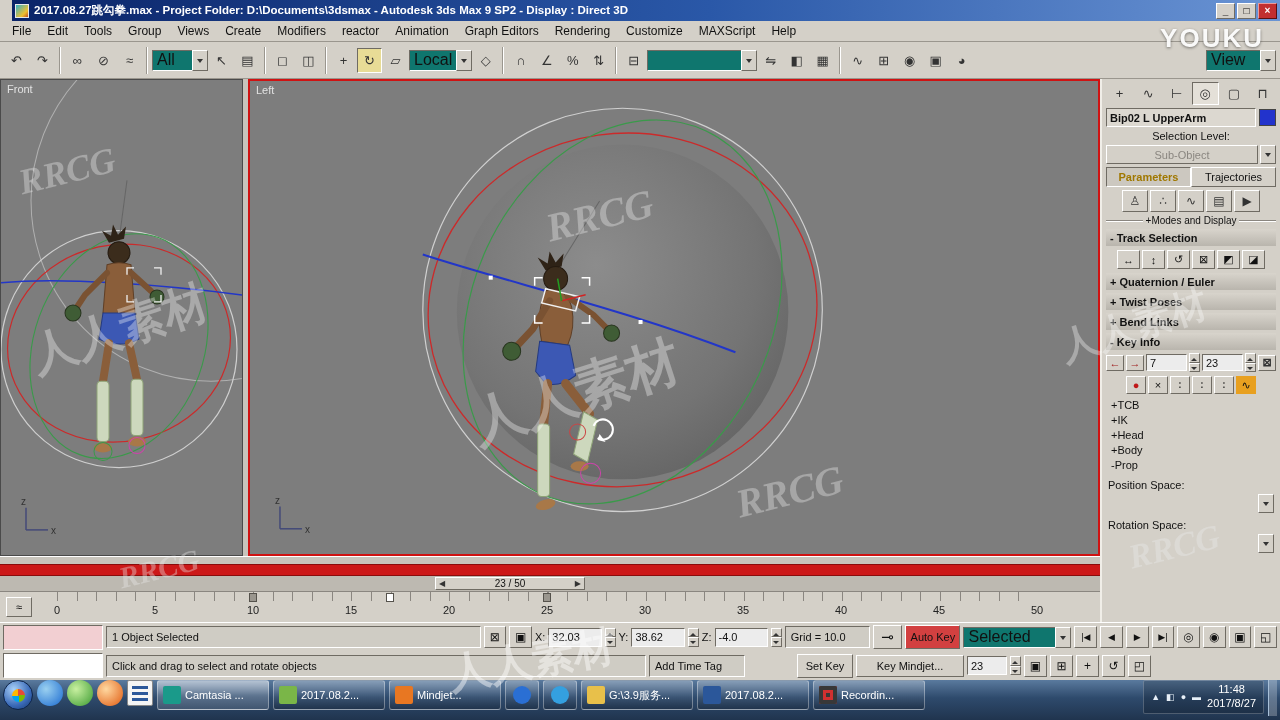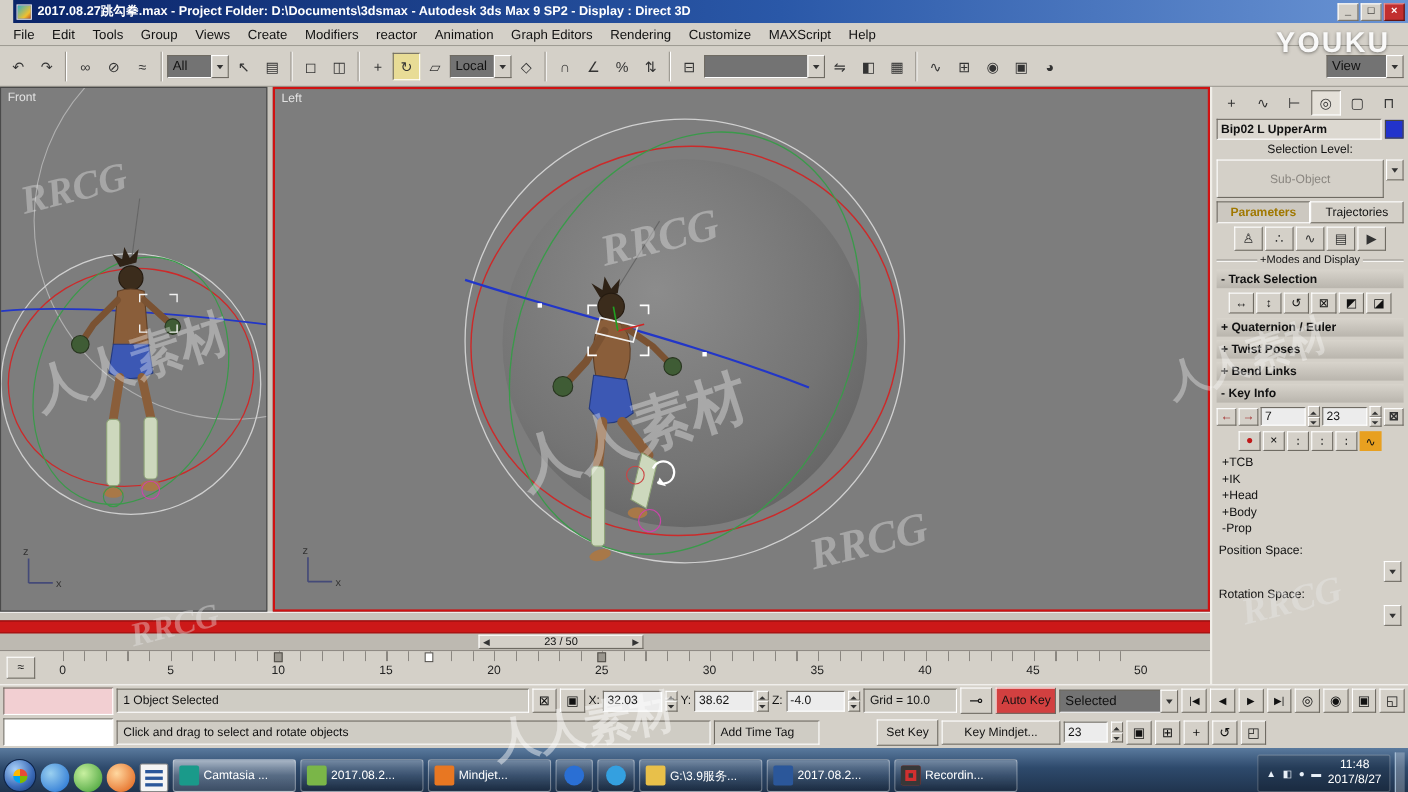--- a/index.html
+++ b/index.html
@@ -21,21 +21,21 @@
   
   .menubar { height:21px; display:flex; align-items:center; padding-left:4px; background:#d4d0c8; border-bottom:1px solid #9a968e; }
   .menu-item { padding:3px 8px; font-size:12px; }
 
   
   .toolbar { height:37px; display:flex; align-items:center; gap:1px; padding:0 4px; background:#d4d0c8; border-bottom:1px solid #9a968e; }
   .ti { width:25px; height:25px; flex:none; font-size:13px; color:#333; border:1px solid transparent; }
   .ti.active { background:#e8dc96; border:1px solid; border-color:#6f6b63 #fff #fff #6f6b63; }
   .sep { width:2px; height:27px; border-left:1px solid #9a968e; border-right:1px solid #fff; margin:0 3px; flex:none; }
   .combo { display:flex; height:21px; flex:none; }
-  .combo .cval { background:#737373; border:1px solid; border-color:#6f6b63 #fff #fff #6f6b63; border-right:none; padding:0 4px; min-width:40px; display:flex; align-items:center; font-size:12px; }
+  .combo .cval { background:#0f766e; border:1px solid; border-color:#6f6b63 #fff #fff #6f6b63; border-right:none; padding:0 4px; min-width:40px; display:flex; align-items:center; font-size:16px; }
   .cbtn { width:16px; height:100%; flex:none; }
   .cbtn::after { content:""; border:3px solid transparent; border-top:4px solid #333; margin-top:4px; }
 
   
   .main { display:flex; height:543px; }
   .leftcol { width:1100px; flex:none; display:flex; flex-direction:column; }
   .vprow { height:477px; flex:none; display:flex; background:#9a968e; }
   .vpfront { width:243px; flex:none; position:relative; background:#7d7d7d; border:1px solid #4a4a4a; }
   .vsplit { width:5px; flex:none; background:#c8c4bc; }
   .vpmain { flex:1; position:relative; background:#7d7d7d; border:2px solid #cf1212; }
@@ -59,21 +59,21 @@
   
   .cmdpanel { width:180px; flex:none; background:#d4d0c8; border-left:2px solid #f0eee8; padding:3px 4px; display:flex; flex-direction:column; gap:3px; overflow:hidden; }
   .ptabs { display:flex; justify-content:space-between; }
   .ptab { width:27px; height:23px; font-size:13px; color:#333; }
   .ptab.active { border:1px solid; border-color:#6f6b63 #fff #fff #6f6b63; background:#e4e0d8; }
   .objrow { display:flex; gap:3px; align-items:center; }
   .objname { flex:1; height:19px; background:#dcd8d0; padding:0 3px; display:flex; align-items:center; font-weight:bold; }
   .swatch { width:17px; height:17px; background:#2233cc; border:1px solid #444; flex:none; }
   .lbl-c { text-align:center; }
   .subobj { display:flex; gap:2px; }
-  .sbtn { flex:1; height:35px; color:#8a8680;text-align:right; }
+  .sbtn { flex:1; height:19px; color:#8a8680;text-align:right; }
   .sdrop { width:16px; height:19px; }
   .partabs { display:flex; }
   .partab { flex:1; height:20px; font-size:11px; }
   .partab.active { border:1px solid; border-color:#6f6b63 #fff #fff #6f6b63; color:#a07800; font-weight:bold; background:#ccc8c0; }
   .biprow { display:flex; gap:2px; justify-content:center; }
   .pbtn { width:26px; height:22px; font-size:12px; color:#333; }
   .modes { display:flex; align-items:center; gap:3px; font-size:10px; }
   .hline { flex:1; height:2px; border-top:1px solid #8a8680; border-bottom:1px solid #fff; }
   .rollout { height:17px; background:linear-gradient(#d8d4cc,#b9b5ad); display:flex; align-items:center; padding:0 4px; font-weight:bold; }
   .trkrow { display:flex; gap:2px; justify-content:center; padding:1px 0; }
@@ -110,21 +110,21 @@
   .grid-fld { width:86px; }
   .bigkey { width:30px; height:24px; font-size:15px; }
   .autokey { width:56px; height:24px; background:#d24040; border:1px solid; border-color:#fff #6f6b63 #6f6b63 #fff; }
   .setkey { width:56px; height:24px; }
   .kf-btn { width:108px; height:22px; }
   .addtag { width:96px; }
   .navbtn { width:23px; height:22px; font-size:12px; }
   .frame-fld { width:40px; }
 
   
-  .taskbar { height:40px; background:linear-gradient(#5a7a9e,#2e4a6c 45%,#20344e); display:flex; align-items:flex-end; gap:4px; padding:0 3px; color:#fff; }
+  .taskbar { height:40px; background:linear-gradient(#5a7a9e,#2e4a6c 45%,#20344e); display:flex; align-items:flex-start; gap:4px; padding:0 3px; color:#fff; }
   .orb { width:30px; height:30px; border-radius:50%; flex:none; position:relative; background:radial-gradient(circle at 35% 30%, #a8d0f8, #3a6ab8 60%, #16386e); border:1px solid #0e2448; }
   .orb::after { content:""; position:absolute; left:8px; top:8px; width:13px; height:13px; border-radius:50%;
                 background:conic-gradient(#e84b35 0 90deg,#7fba00 90deg 180deg,#00a4ef 180deg 270deg,#ffb900 270deg); }
   .ql { width:26px; height:26px; border-radius:4px; flex:none; }
   .ql-ie { background:radial-gradient(circle at 35% 35%, #9ad0f0, #1a6ad0); border-radius:50%; }
   .ql-green { background:radial-gradient(circle at 35% 35%, #c8f0a0, #3a9a30); border-radius:50%; }
   .ql-orange { background:radial-gradient(circle at 35% 35%, #ffd8a0, #e05a10); border-radius:50%; }
   .ql-doc { background:#f4f4f4; border:1px solid #888; border-radius:2px; position:relative; }
   .ql-doc::after { content:""; position:absolute; left:4px; top:5px; width:16px; height:3px; background:#2b579a; box-shadow:0 6px 0 #2b579a, 0 12px 0 #2b579a; }
   .task-btn { height:30px; width:112px; flex:none; border-radius:3px; border:1px solid rgba(255,255,255,.35);

